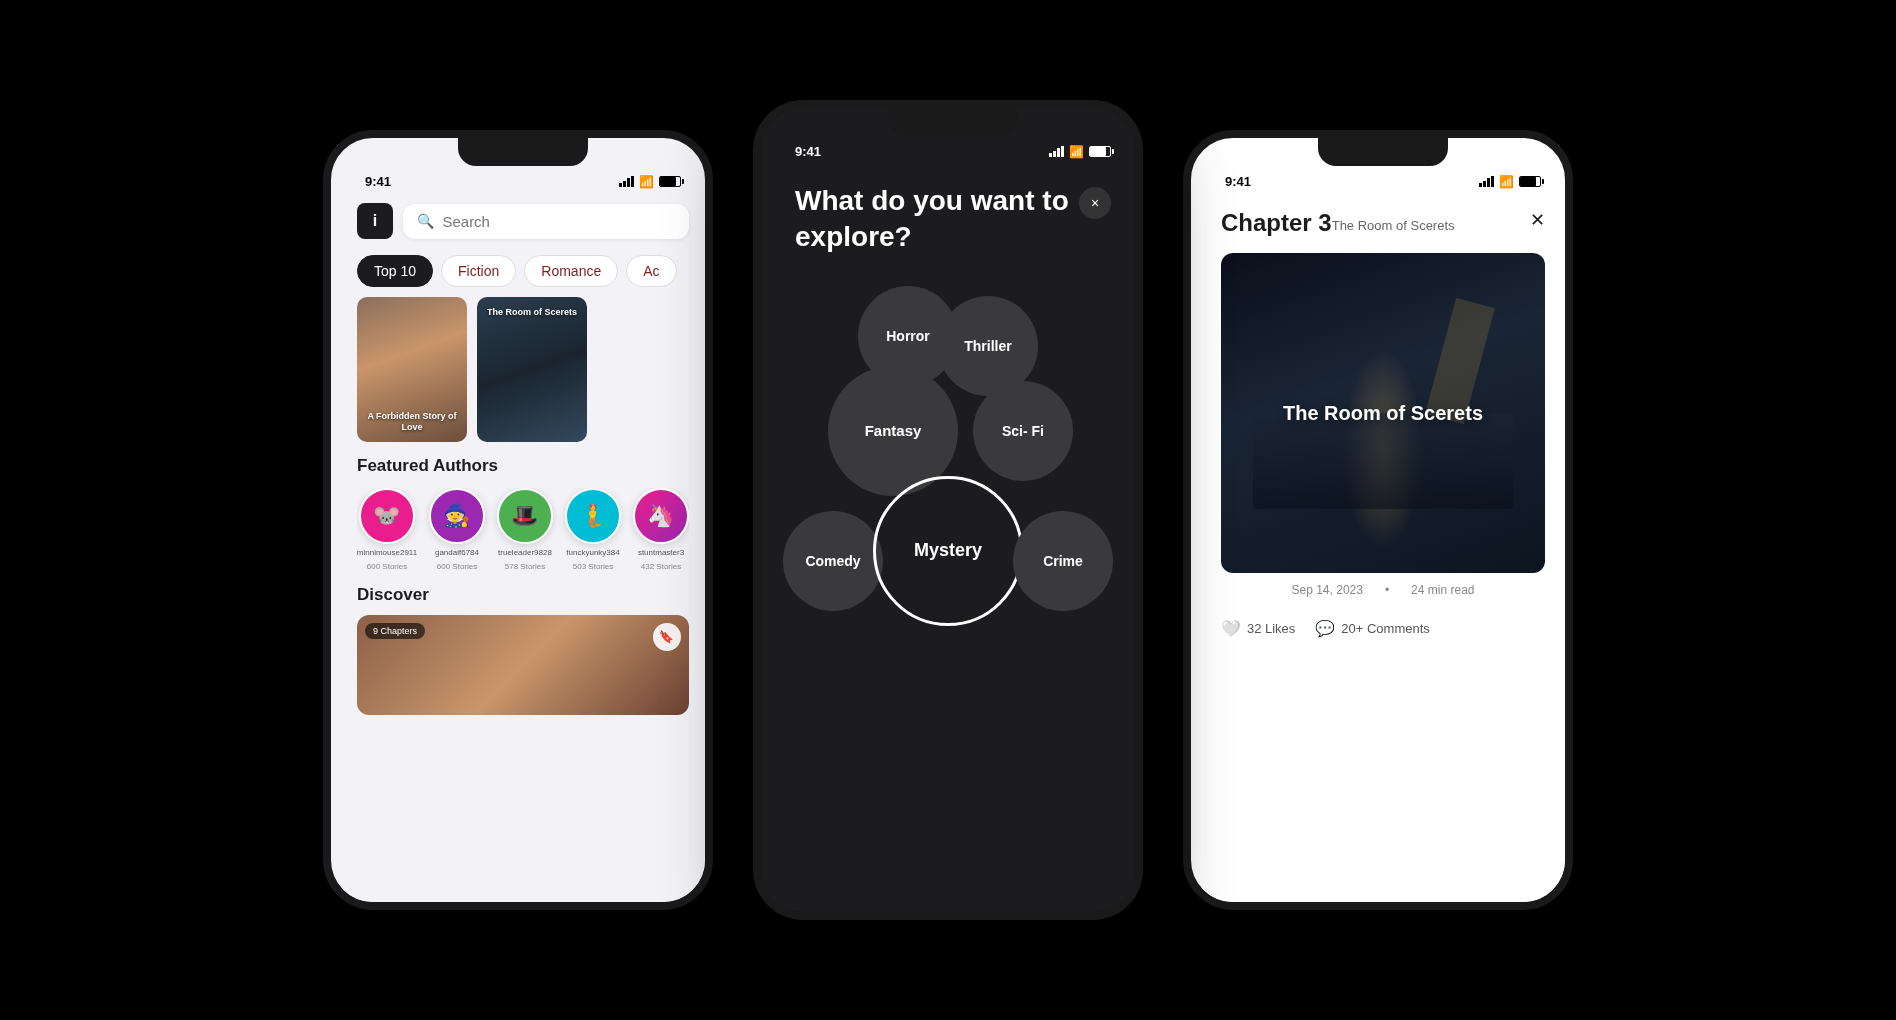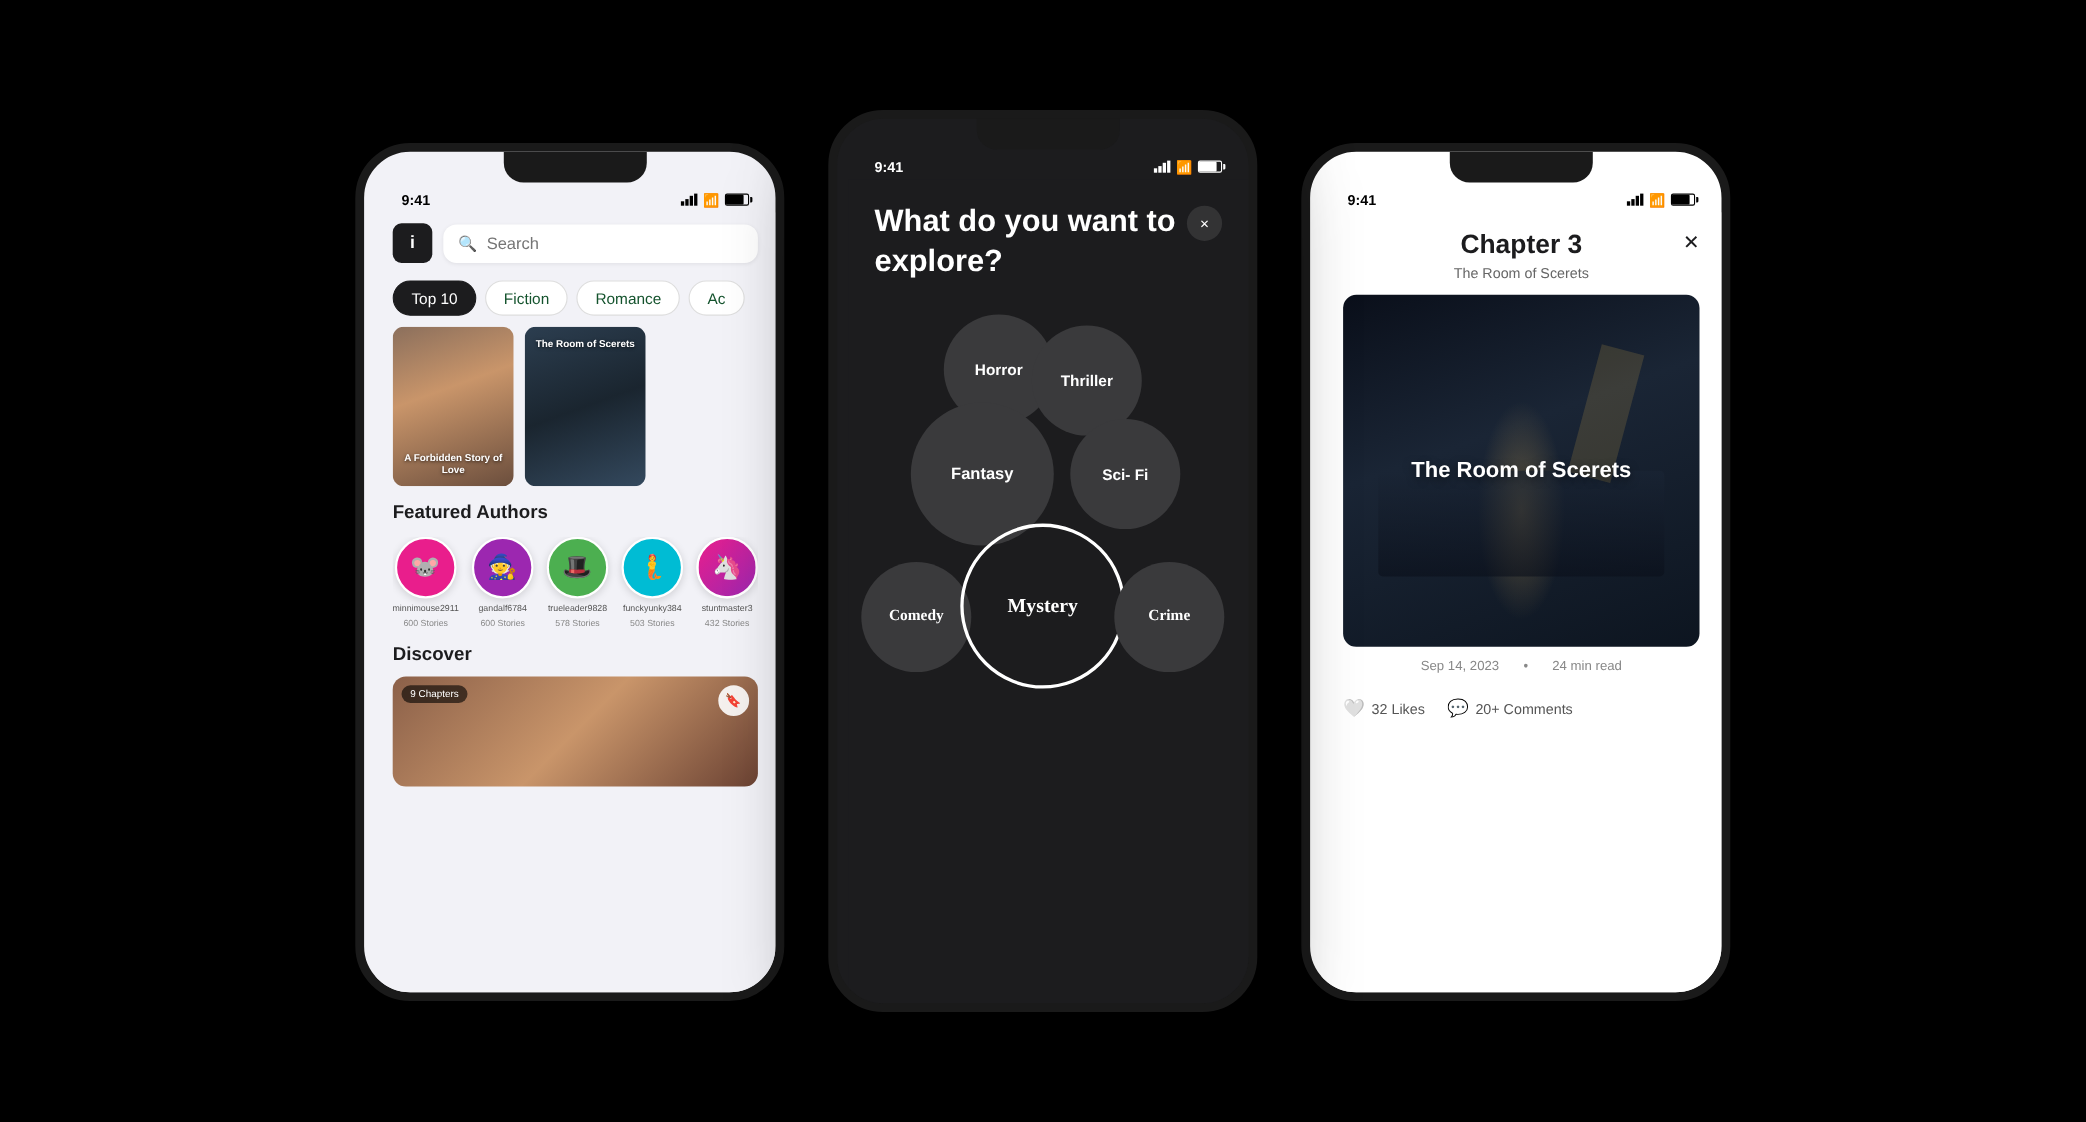--- a/index.html
+++ b/index.html
@@ -171,21 +171,21 @@
       overflow: hidden;
     }
 
     .chip {
       padding: 7px 16px;
       border-radius: 20px;
       font-size: 14px;
       font-weight: 500;
       border: 1.5px solid #ddd;
       background: #fff;
-      color: #14532d;
+      color: #7f1d1d;
       white-space: nowrap;
     }
     .chip.active {
       background: #1c1c1e;
       color: #fff;
       border-color: #1c1c1e;
     }
 
     .books-row {
       display: flex;
@@ -403,32 +403,32 @@
     }
     .bubble-selected {
       background: transparent;
       border: 3px solid #fff;
       font-size: 18px;
     }
 
     
     .row1 { margin-top: 20px; }
     .row2 { margin-top: -15px; }
-    .row3 { margin-top: -15px; font-family: Liberation Serif, serif; }
+    .row3 { margin-top: -15px; }
 
     
     .chapter-screen {
       background: #fff;
       height: 100%;
       color: #1c1c1e;
     }
 
     .chapter-header {
       display: flex;
-      flex-direction: column;
+      flex-direction: row;
       align-items: center;
       padding: 16px 20px 12px;
       position: relative;
     }
 
     .chapter-close {
       position: absolute;
       right: 20px;
       top: 16px;
       font-size: 18px;

